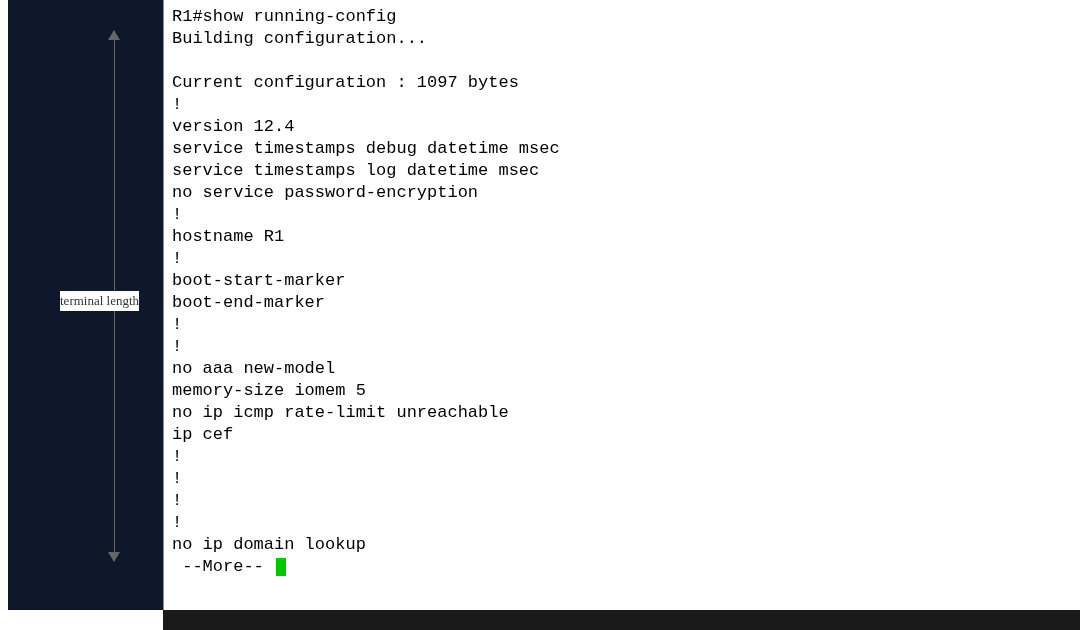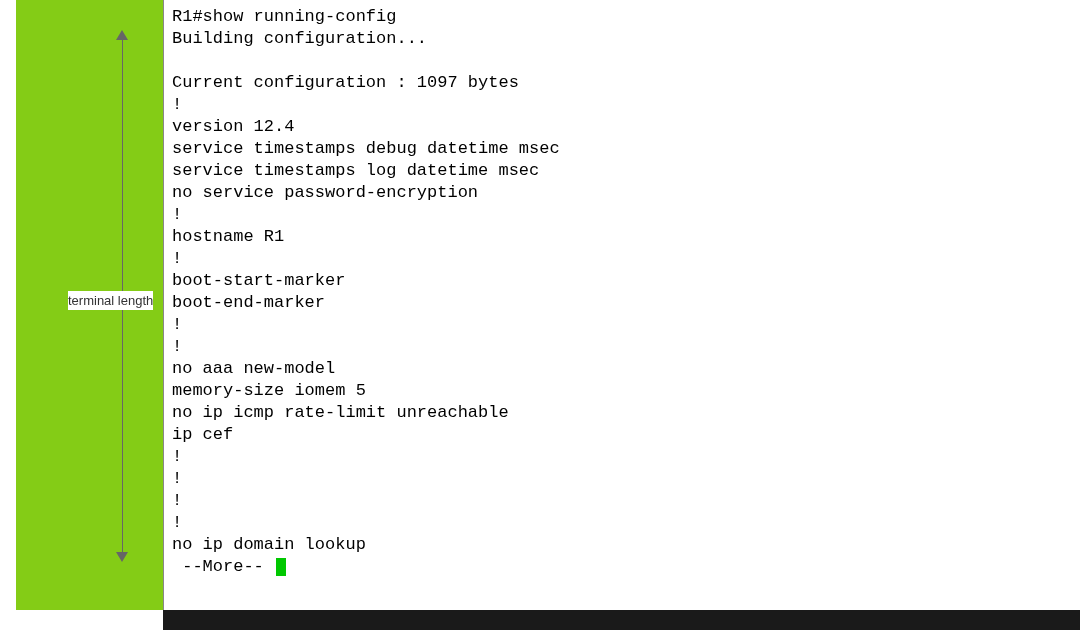--- a/index.html
+++ b/index.html
@@ -6,25 +6,26 @@
     body {
       width: 1080px;
       height: 630px;
       background: #fff;
       font-family: sans-serif;
       position: relative;
       overflow: hidden;
     }
     .annotation-area {
       position: absolute;
-      left: 16px;
+      left: 8px;
       top: 0;
       width: 163px;
       height: 610px;
-      background: #84cc16;
+      background: #0f172a;
+      font-family: Liberation Serif, serif;
     }
     .arrow-line {
       position: absolute;
       left: 106px;
       top: 32px;
       width: 1px;
       height: 527px;
       background: #666;
     }
     .arrow-head-top {

